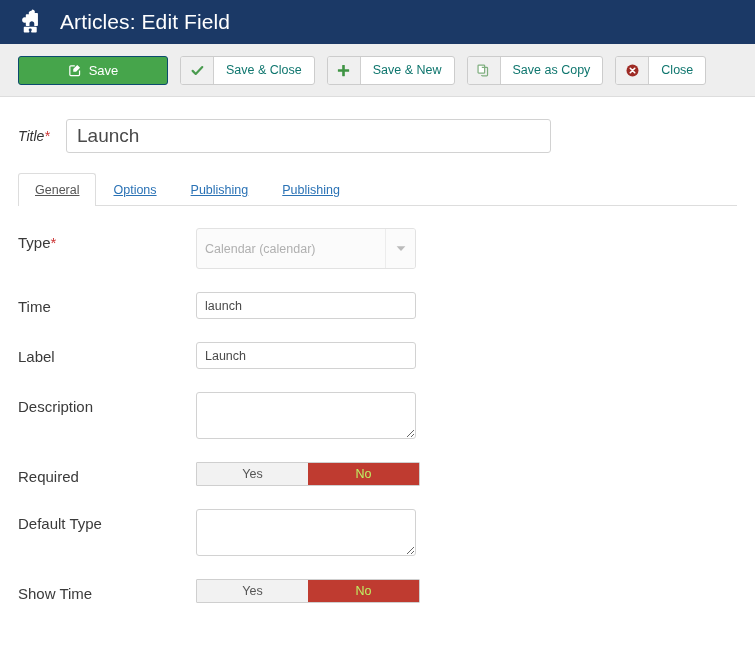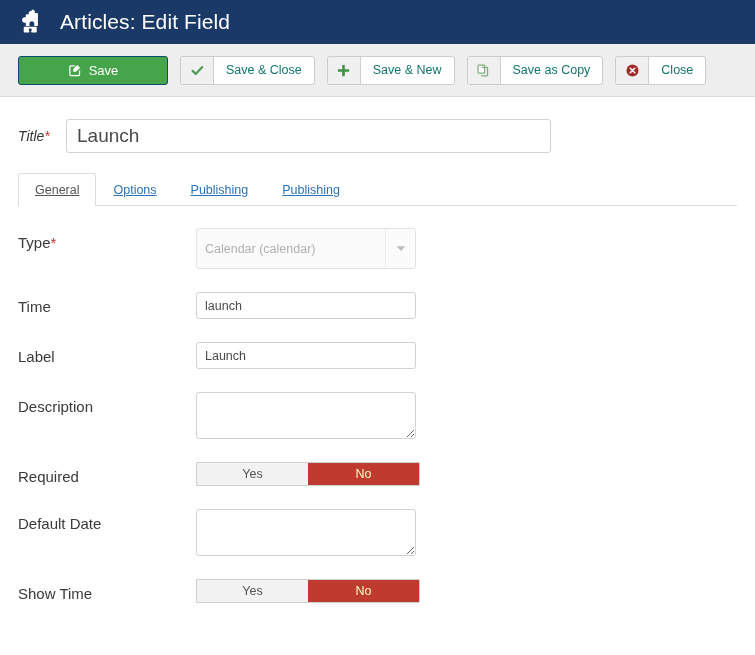--- a/index.html
+++ b/index.html
@@ -231,21 +231,21 @@
     justify-content: center;
     font-size: 12.5px;
     cursor: pointer;
   }
   .toggle .seg.off {
     background: #f2f2f2;
     color: #555555;
   }
   .toggle .seg.on {
     background: #bf3b30;
-    color: #fef9c3;
+    color: #bef264;
   }
 </style>
 </head>
 <body>
 
 <div class="app-header">
   <span>
     <svg class="puzzle-icon" viewBox="0 0 24 24" fill="#ffffff">
       <path d="M12.5 1.5c-1.5 0-2.6 1-2.6 2.3 0 .4.1.7.3 1H8.1c-.5 0-.9.4-.9.9v2.2c-.3-.2-.7-.3-1.1-.3C4.8 7.6 3.8 8.7 3.8 10.2s1 2.6 2.3 2.6c.4 0 .8-.1 1.1-.3v2.2c0 .5.4.9.9.9h2.5v-2.3c0-1.2 1-2.1 2.2-2.1s2.2.9 2.2 2.1v2.3h2.5c.5 0 .9-.4.9-.9V4.7c0-.5-.4-.9-.9-.9h-2.2c.2-.3.3-.6.3-1 0-1.3-1.1-2.3-2.6-2.3z"></path>
       <path d="M6.2 16.4c-.5 0-.9.4-.9.9v3.4c0 .5.4.9.9.9h3.4c.5 0 .9-.4.9-.9 0-.3-.1-.5-.3-.7-.2-.2-.3-.4-.3-.7 0-.7.6-1.2 1.4-1.2s1.4.5 1.4 1.2c0 .3-.1.5-.3.7-.2.2-.3.4-.3.7 0 .5.4.9.9.9h3.4c.5 0 .9-.4.9-.9v-3.4c0-.5-.4-.9-.9-.9H6.2z"></path>
@@ -365,21 +365,21 @@
       <div class="lbl">Required</div>
       <div class="ctl">
         <div class="toggle">
           <div class="seg off">Yes</div>
           <div class="seg on">No</div>
         </div>
       </div>
     </div>
 
     <div class="row">
-      <div class="lbl">Default Date</div>
+      <div class="lbl">Default Type</div>
       <div class="ctl">
         <textarea class="ta" style=""></textarea>
       </div>
     </div>
 
     <div class="row">
       <div class="lbl">Show Time</div>
       <div class="ctl">
         <div class="toggle">
           <div class="seg off">Yes</div>

